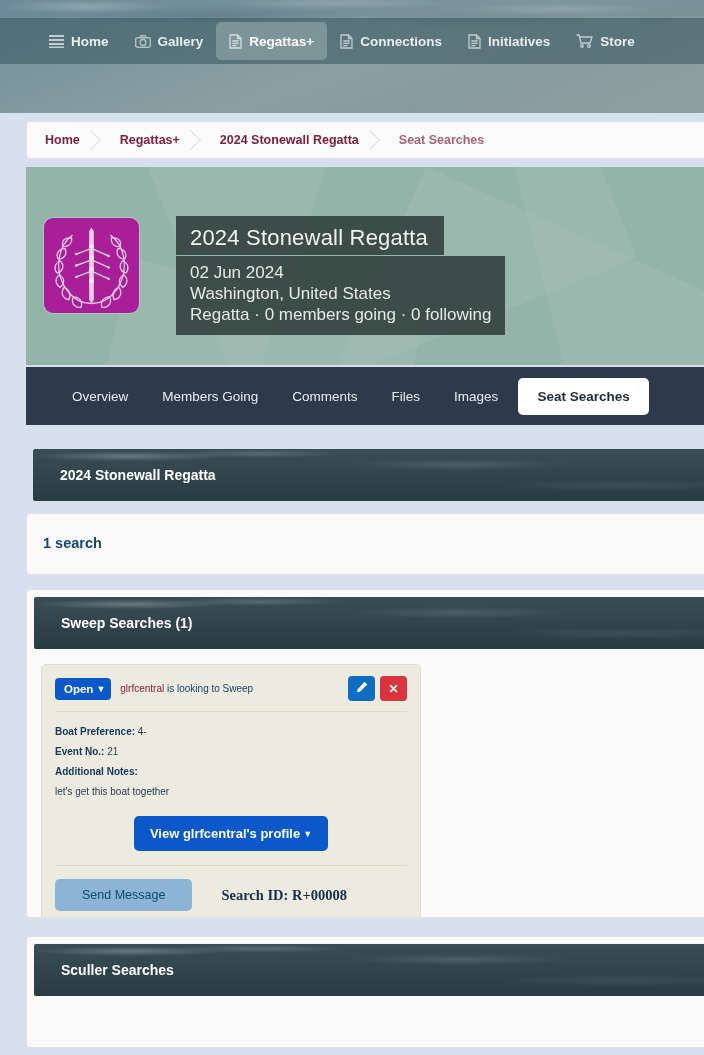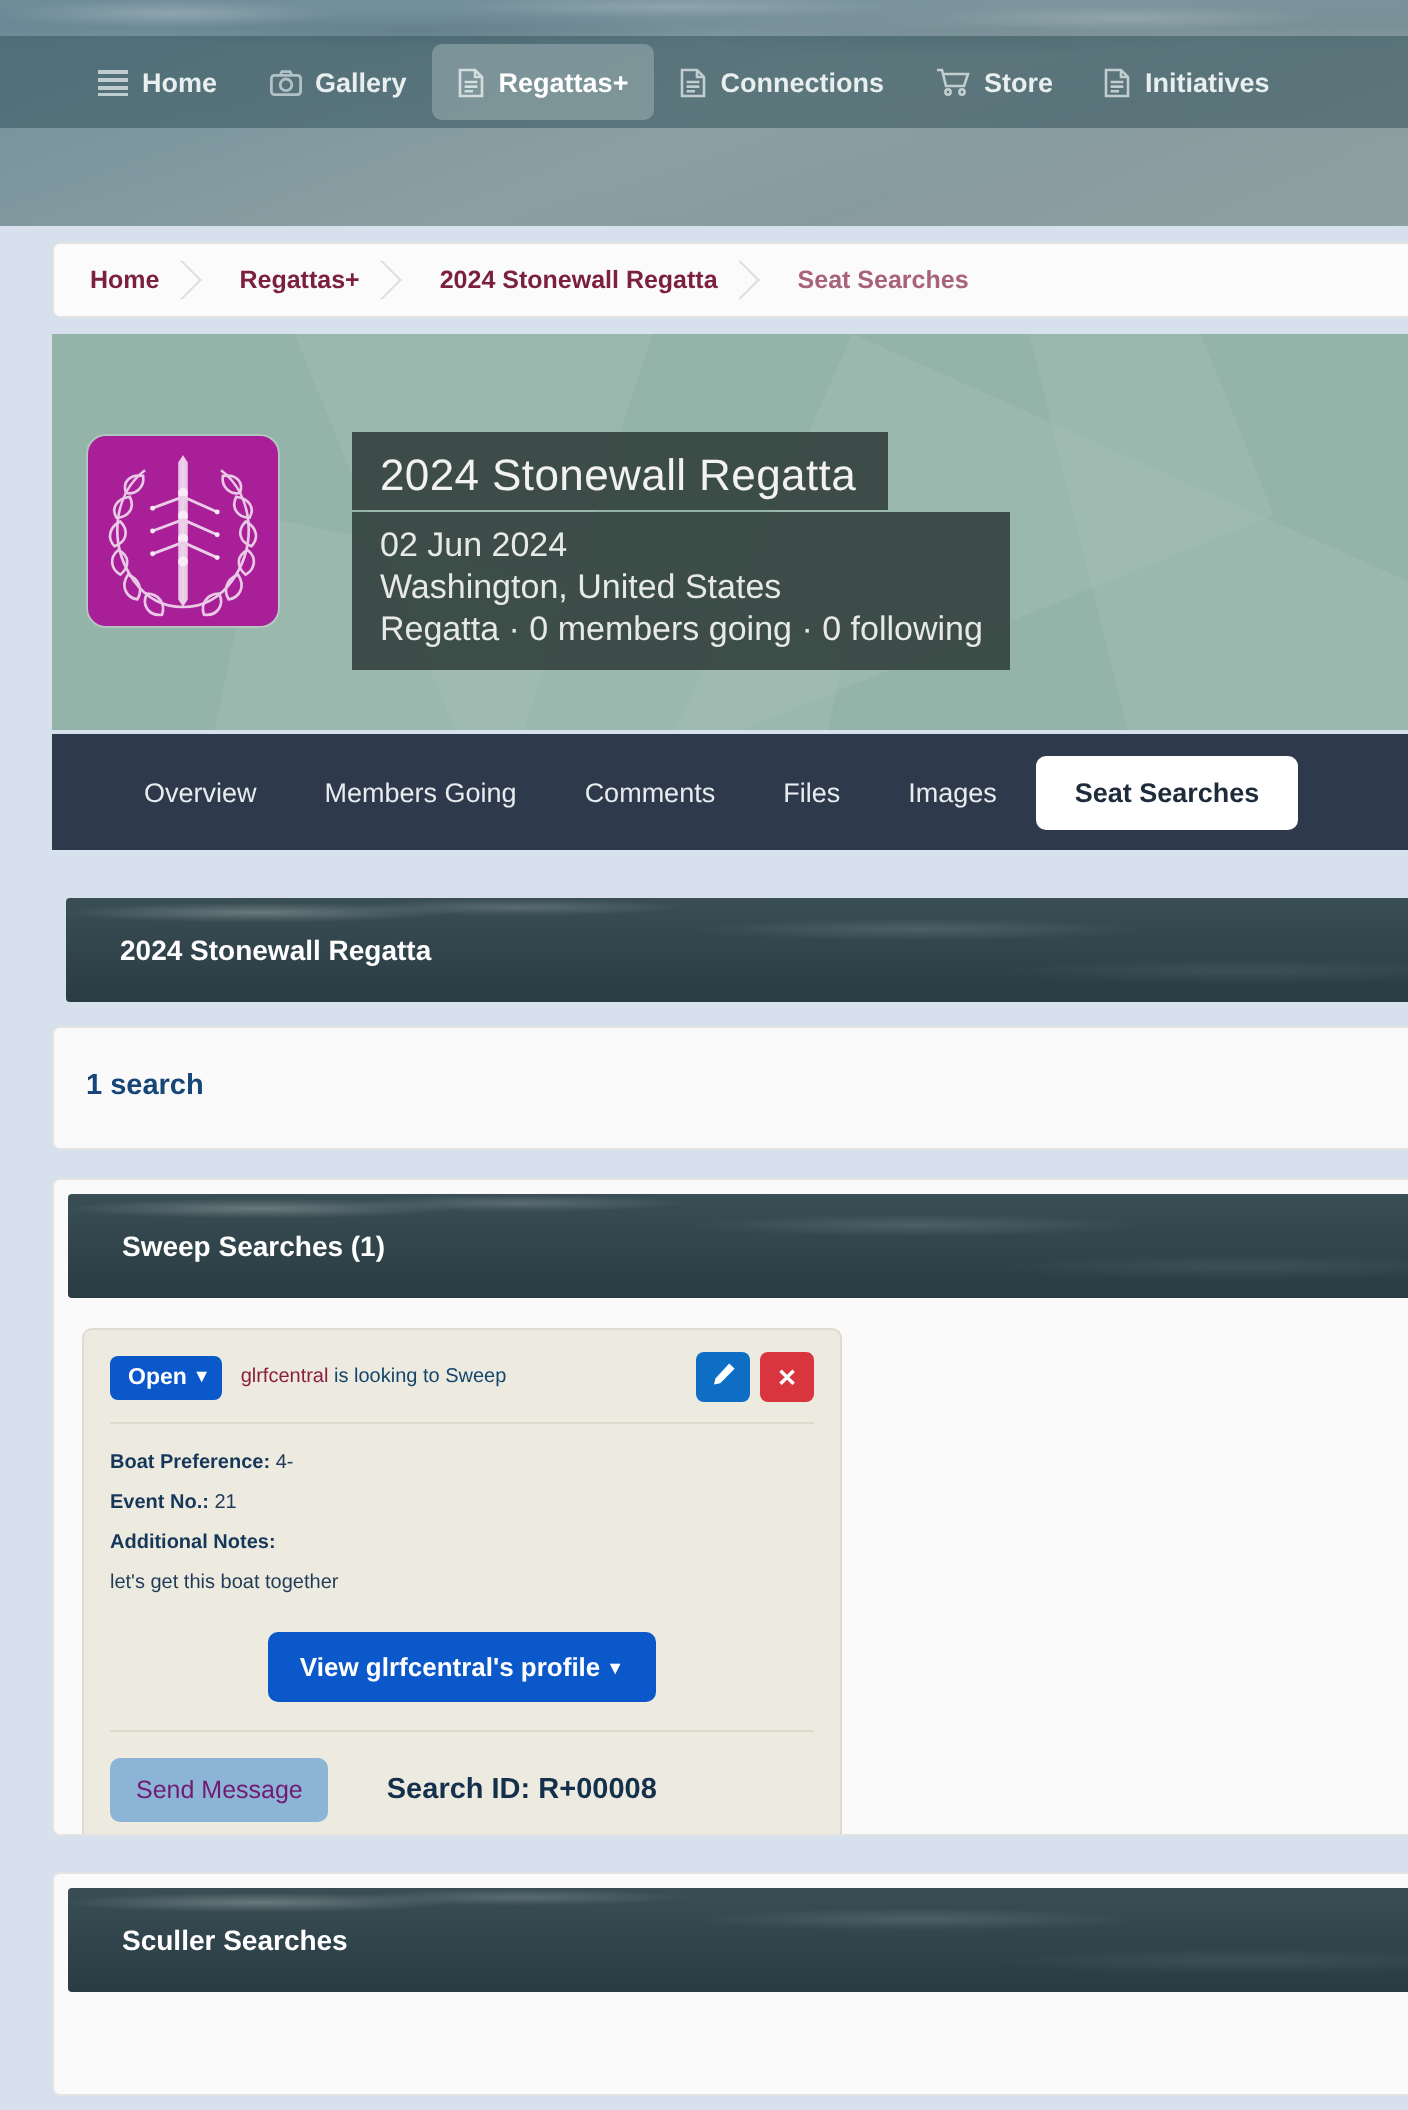--- a/index.html
+++ b/index.html
@@ -292,34 +292,35 @@
     cursor: pointer;
     white-space: nowrap;
   }
   .card-row-last {
     margin-top: 13px;
     display: flex;
     align-items: center;
   }
   .btn-msg {
     background: #8cb4d4;
-    color: #701a75;
+    color: #0c4a6e;
     border: none;
     border-radius: 5px;
     font-size: 12.5px;
-    padding: 9px 13px;
+    padding: 9px 27px;
     cursor: pointer;
     white-space: nowrap;
   }
   .search-id {
     margin-left: 29px;
     font-size: 14.5px;
     font-weight: bold;
     color: #14304d;
     white-space: nowrap;
+    font-family: Liberation Serif, serif;
   }
 </style>
 </head>
 <body>
 
 <div class="top-banner">
   <div class="banner-texture"></div>
 
   <div class="nav-bar">
 
@@ -371,42 +372,42 @@
               <path d="M8.5 1 V4.5 H12"></path>
           <path d="M3.3 7 H9.7 M3.3 9.3 H9.7 M3.3 11.6 H7.5"></path>
         </g>
           </svg>
       </span>
       <span>Connections</span>
     </div>
 
     <div class="nav-item">
       <span class="nav-icn">
+        <svg width="13" height="15" viewBox="0 0 13 15">
+            <g fill="none" stroke="#dfe7e7" stroke-width="1.3">
+          <path d="M1 1 H8.5 L12 4.5 V14 H1 Z"></path>
+              <path d="M8.5 1 V4.5 H12"></path>
+          <path d="M3.3 7 H9.7 M3.3 9.3 H9.7 M3.3 11.6 H7.5"></path>
+        </g>
+          </svg>
+      </span>
+      <span>Initiatives</span>
+    </div>
+
+    <div class="nav-item">
+      <span class="nav-icn">
         <svg width="17" height="14" viewBox="0 0 17 14">
             <g fill="none" stroke="#dfe7e7" stroke-width="1.3">
           <path d="M0.5 1 H3 L5 9 H14 L16 3 H4"></path>
           <circle cx="6" cy="12" r="1.3"></circle>
               <circle cx="13" cy="12" r="1.3"></circle>
         </g>
           </svg>
       </span>
       <span>Store</span>
-    </div>
-
-    <div class="nav-item">
-      <span class="nav-icn">
-        <svg width="13" height="15" viewBox="0 0 13 15">
-            <g fill="none" stroke="#dfe7e7" stroke-width="1.3">
-          <path d="M1 1 H8.5 L12 4.5 V14 H1 Z"></path>
-              <path d="M8.5 1 V4.5 H12"></path>
-          <path d="M3.3 7 H9.7 M3.3 9.3 H9.7 M3.3 11.6 H7.5"></path>
-        </g>
-          </svg>
-      </span>
-      <span>Initiatives</span>
     </div>
 
   </div>
 </div>
 
 <div class="crumb-wrap">
   <span class="crumb">Home</span>
   <span class="crumb">Regattas+</span>
   <span class="crumb">2024 Stonewall Regatta</span>
   <span class="crumb last">Seat Searches</span>

